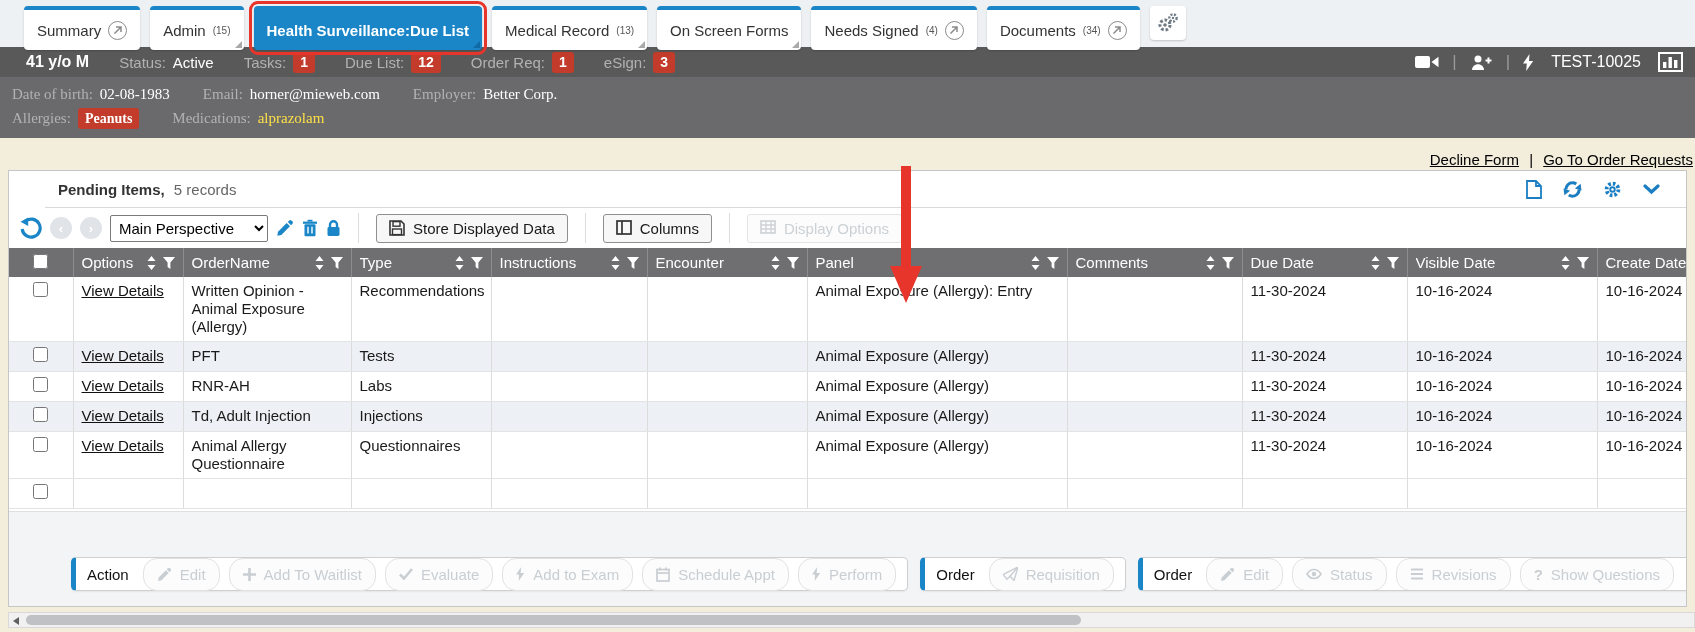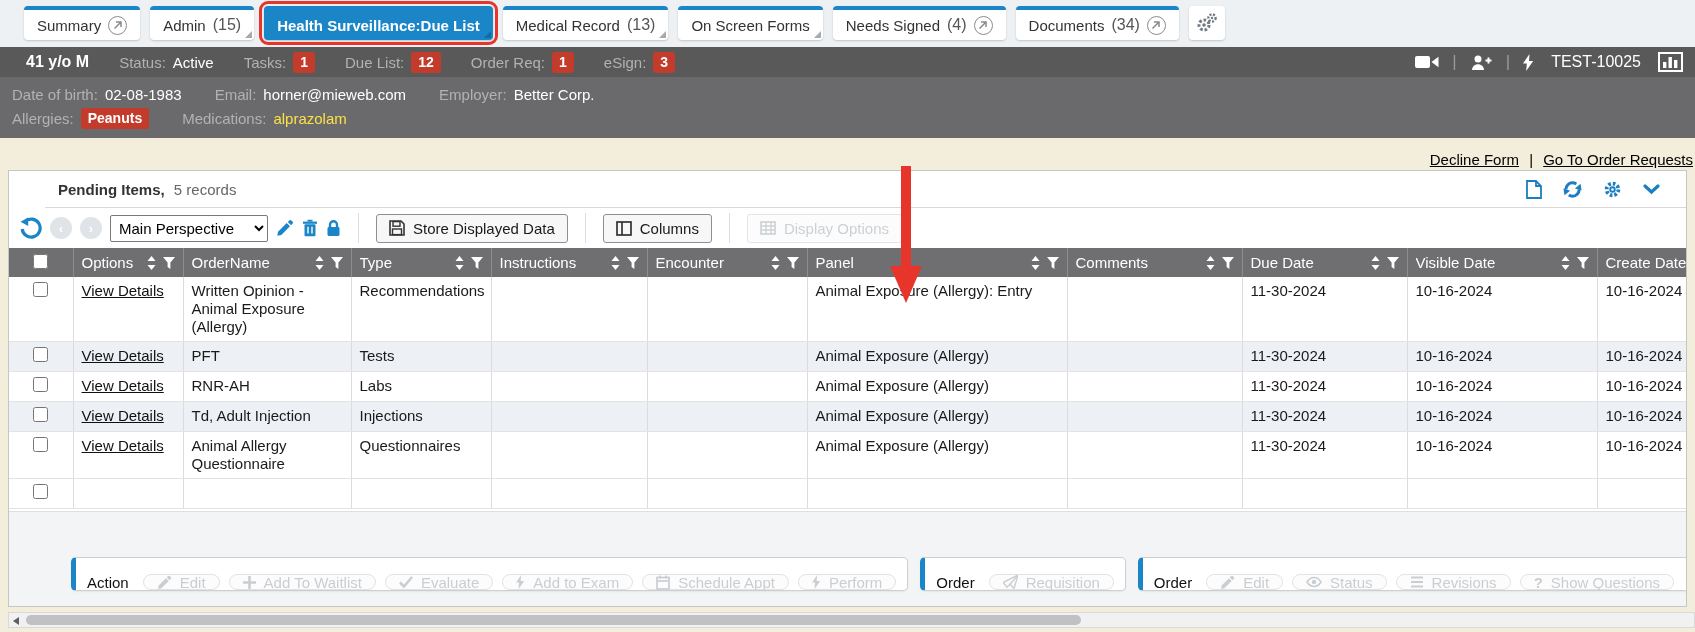--- a/index.html
+++ b/index.html
@@ -9,40 +9,40 @@
     background:#f3eedc;
     position:relative;
     overflow:hidden;
     font-size:15px;
     color:#1a1a1a;
   }
   svg { display:block; }
 
   
   .tabbar { height:47px; background:#edf1f4; display:flex; align-items:flex-start; padding:6px 0 0 24px; gap:10px; position:relative; z-index:5; }
-  .tab { background:#fff; border-radius:4px; border-top:4px solid #1a86c8; height:34px; display:flex; align-items:center; gap:7px; padding:0 13px; color:#333; box-shadow:0 1px 2px rgba(0,0,0,.18); position:relative; cursor:pointer; white-space:nowrap; }
-  .tab .count { font-size:16px; color:#555; }
+  .tab { background:#fff; border-radius:4px; border-top:4px solid #1a86c8; height:44px; display:flex; align-items:center; gap:7px; padding:0 13px; color:#333; box-shadow:0 1px 2px rgba(0,0,0,.18); position:relative; cursor:pointer; white-space:nowrap; }
+  .tab .count { font-size:10px; color:#555; }
   .tab.fold::after { content:""; position:absolute; right:2px; bottom:2px; border-left:7px solid transparent; border-bottom:7px solid #a9a9a9; }
   .tab.active { background:#1a86c8; color:#fff; font-weight:bold; outline:3px solid #e8352b; outline-offset:2px; }
   .tab.active.fold::after { border-bottom-color:#0f6aa5; }
   .extc { width:19px; height:19px; border:1px solid #8b8b8b; border-radius:50%; display:flex; align-items:center; justify-content:center; }
   .gearbtn { background:#fff; border-radius:4px; width:36px; height:34px; display:flex; align-items:center; justify-content:center; box-shadow:0 1px 2px rgba(0,0,0,.18); cursor:pointer; }
 
   
   .pbar { height:30px; background:#595959; color:#fff; display:flex; align-items:center; padding:0 12px; gap:8px; white-space:nowrap; }
   .pname { font-weight:bold; font-size:16px; }
   .page { font-weight:bold; font-size:16px; margin-left:14px; }
   .plabel { color:#b2b2b4; }
   .pgroup { display:flex; align-items:center; gap:7px; margin-left:22px; }
   .badge { background:#c23b2b; color:#fff; font-weight:bold; padding:0 7px; border-radius:3px; height:21px; line-height:21px; font-size:14px; display:inline-block; }
   .pright { margin-left:auto; display:flex; align-items:center; gap:13px; }
   .psep { color:#9a9a9a; font-size:17px; }
   .chartid { font-size:16px; margin:0 4px; }
 
-  .pdetails { background:#6a6a6c; color:#fff; padding:5px 12px 8px; }
+  .pdetails { background:#6a6a6c; color:#fff; padding:5px 12px 8px;font-family:Liberation Serif, serif; }
   .dline { display:flex; align-items:center; gap:7px; height:24px; white-space:nowrap; }
   .dgroup { display:flex; align-items:center; gap:7px; margin-right:26px; }
   .med { color:#fde047; }
 
   
   .links-row { text-align:right; padding:13px 2px 0 0; font-size:15px; color:#000; white-space:nowrap; }
   .links-row a { color:#000; text-decoration:underline; cursor:pointer; }
   .lsep { margin:0 6px; text-decoration:none; }
 
   
@@ -52,39 +52,39 @@
   .ptitle span { color:#666; margin-left:5px; }
   .picons { margin-left:auto; display:flex; align-items:center; gap:21px; }
   .picons > span { cursor:pointer; }
 
   
   .toolbar { height:40px; display:flex; align-items:center; padding:0 10px; gap:8px; }
   .tsep { width:1px; height:30px; background:#dcdcdc; margin:0 9px; }
   .circ { width:22px; height:22px; border-radius:50%; background:#e0e4e8; color:#fff; font-weight:bold; display:flex; align-items:center; justify-content:center; font-size:13px; }
   .persp { height:27px; font-size:15px; font-family:"Liberation Sans",sans-serif; border:1px solid #7a7a7a; border-radius:2px; background:#fff; padding:0 4px; min-width:158px; }
   .icbtn { cursor:pointer; display:flex; align-items:center; }
-  .btn { display:inline-flex; align-items:center; gap:8px; border:1px solid #8f8f8f; background:#f7f7f7; border-radius:3px; padding:5px 12px; font-size:15px; color:#1a1a1a; cursor:pointer; white-space:nowrap; }
+  .btn { display:inline-flex; align-items:flex-start; gap:8px; border:1px solid #8f8f8f; background:#f7f7f7; border-radius:3px; padding:5px 12px; font-size:15px; color:#1a1a1a; cursor:pointer; white-space:nowrap; }
   .btn.disabled { border-color:#e4e4e4; background:#fcfcfc; color:#ccd1d5; cursor:default; }
 
   
   table { border-collapse:collapse; table-layout:fixed; width:1798px; }
   th { background:#6f6f71; color:#fff; font-weight:normal; font-size:15px; text-align:left; padding:6px 8px; border-right:1px solid #8d8d8f; vertical-align:middle; }
   .thwrap { display:flex; align-items:center; gap:6px; }
   .thlabel { flex:1; overflow:hidden; white-space:nowrap; }
   td { font-size:15px; line-height:18px; padding:5px 8px; border-right:1px solid #dcdcdc; border-bottom:1px solid #e3e3e3; vertical-align:top; height:30px; }
   tr.alt td { background:#edf0f4; }
   td.cb, th.cb { text-align:center; padding:5px 4px; }
   a.view { color:#111; text-decoration:underline; cursor:pointer; }
   input[type=checkbox] { width:15px; height:15px; cursor:pointer; }
   .sorticon, .filticon { cursor:pointer; }
 
   
   .pfoot { position:absolute; left:0; right:0; top:340px; bottom:0; background:#f3f4f6; border-top:1px solid #dfdfdf; }
   .bars { position:absolute; left:62px; right:-12px; top:386px; display:flex; gap:12px; z-index:3; }
-  .bar { background:#fff; border:1px solid #cfcfcf; border-left:5px solid #1a86c8; border-radius:5px; height:31px; display:flex; gap:9px; padding:16px 11px; box-shadow:0 1px 2px rgba(0,0,0,.06); white-space:nowrap; }
+  .bar { background:#fff; border:1px solid #cfcfcf; border-left:5px solid #1a86c8; border-radius:5px; height:31px; display:flex; align-items:center; gap:9px; padding:16px 11px; box-shadow:0 1px 2px rgba(0,0,0,.06); white-space:nowrap; }
   .bar.grow { flex:1; overflow:hidden; }
   .bartitle { color:#111; margin-right:5px; }
   .bbtn { display:inline-flex; align-items:center; gap:8px; border:1px solid #e2e2e2; background:#fcfcfc; border-radius:14px; padding:7px 13px; font-size:15px; color:#c9ced3; white-space:nowrap; }
   .qmark { font-weight:bold; font-size:15px; }
 
   
   .red-arrow { position:absolute; left:888px; top:166px; z-index:6; pointer-events:none; }
 
   
   .hscroll { position:absolute; left:8px; width:1687px; top:612px; height:16px; background:#f1f1f1; border:1px solid #d9d9d9; }

